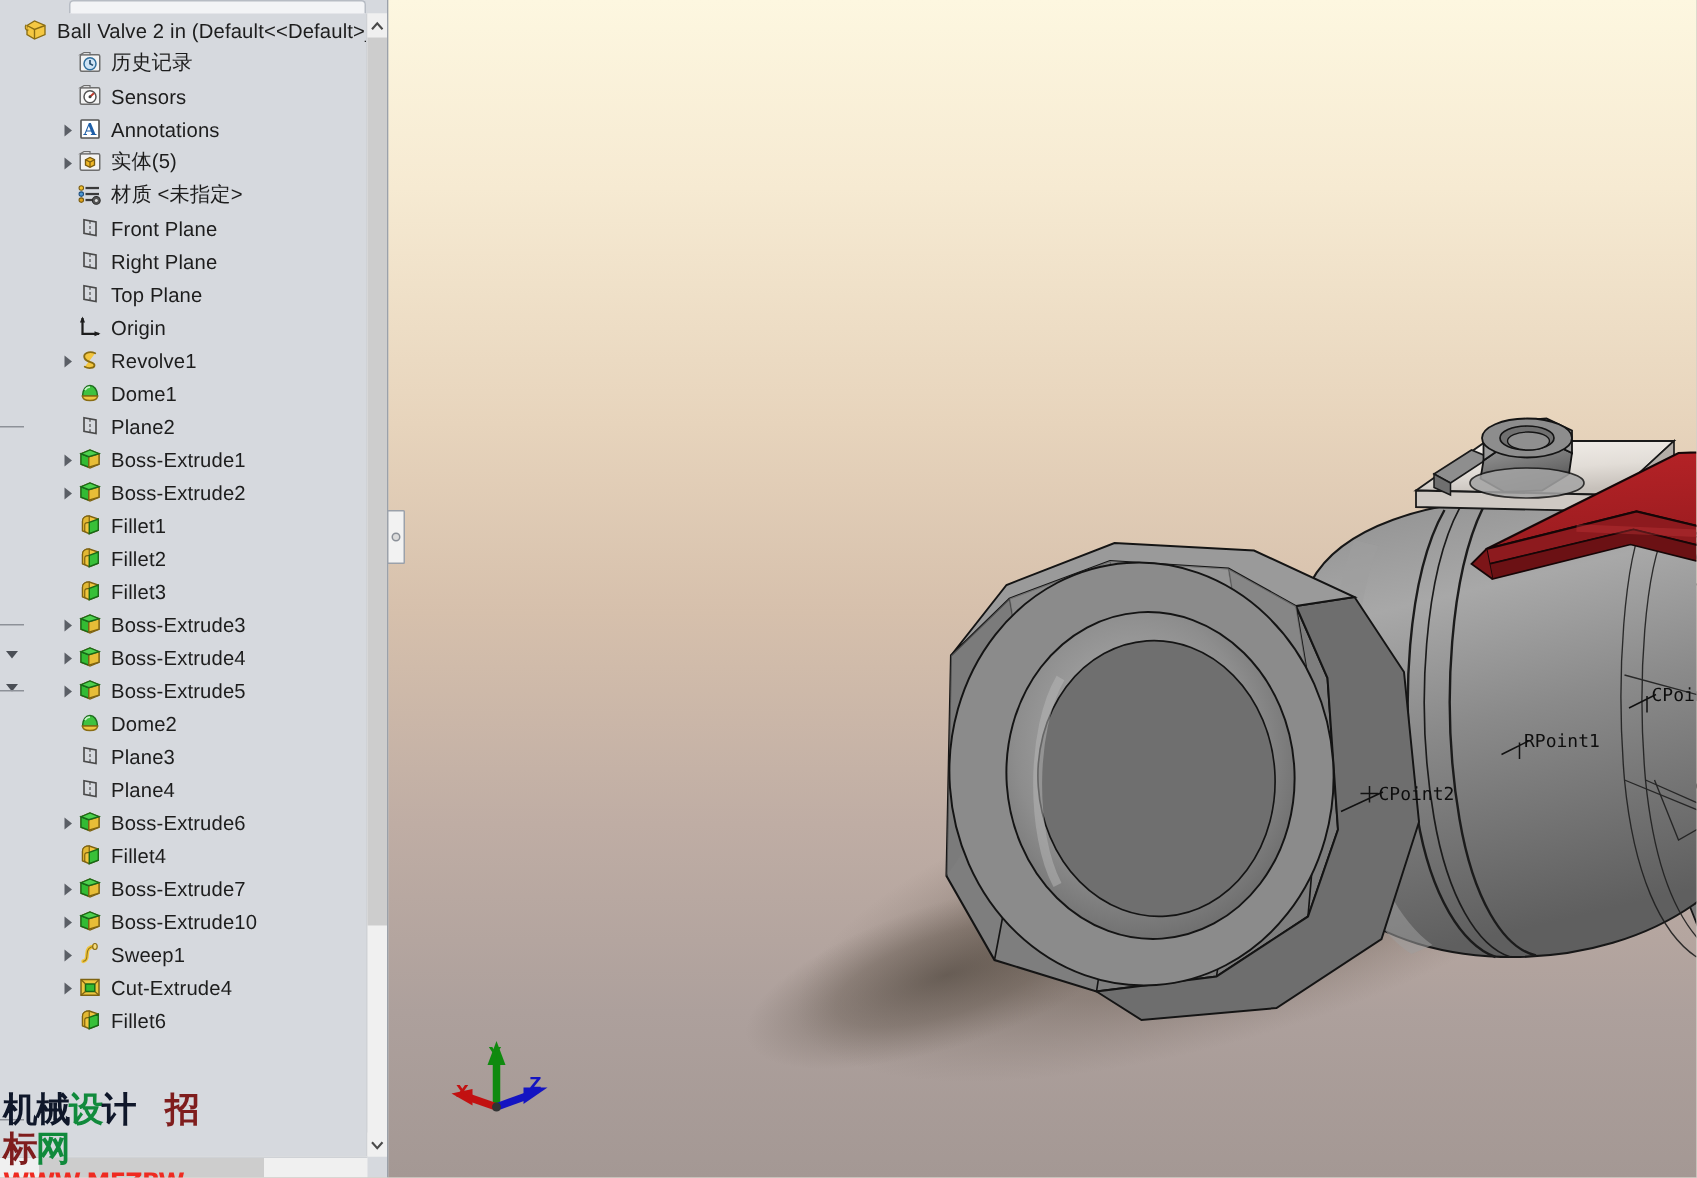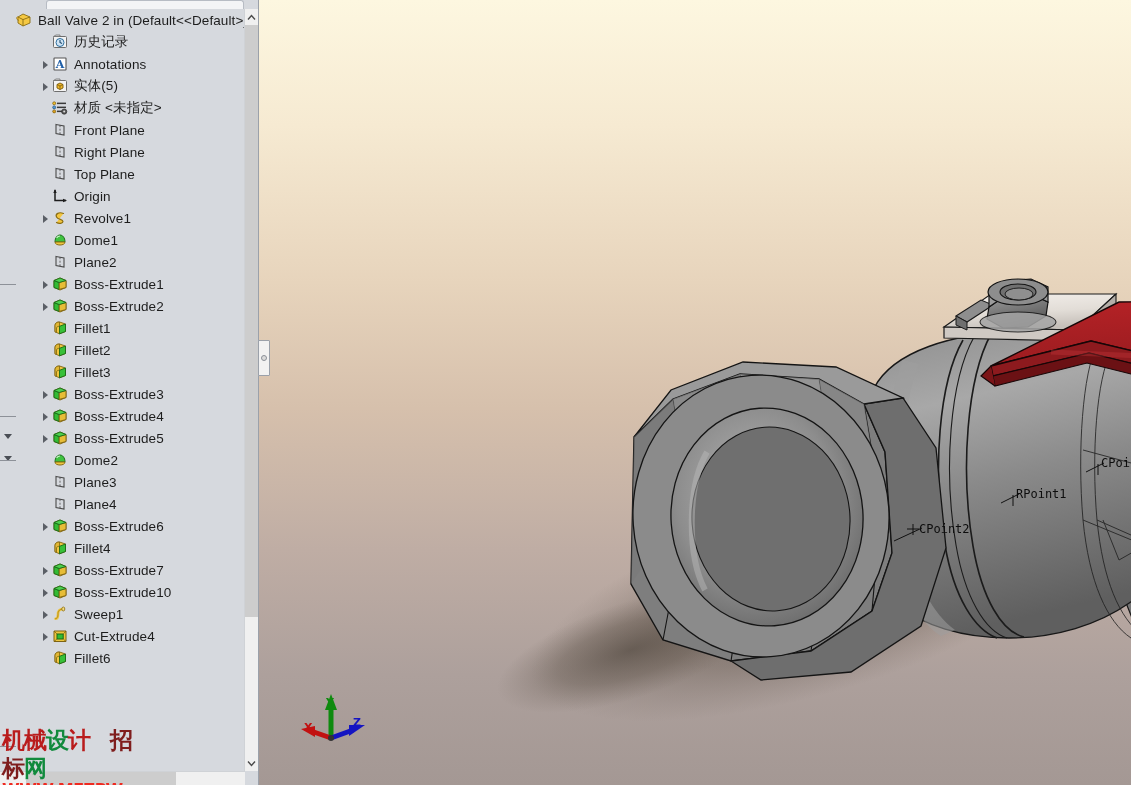--- a/index.html
+++ b/index.html
@@ -186,21 +186,21 @@
     letter-spacing: -1px;
   }
   .wm-bot {
     font-family: "DejaVu Sans", sans-serif;
     font-size: 16px;
     font-weight: bold;
     line-height: 18px;
     color: #ef2a20;
     letter-spacing: -0.5px;
   }
-  .wm-c1 { color: #b91c1c; font-family: Liberation Mono, monospace; }
+  .wm-c1 { color: #0f172a; }
   .wm-c2 { color: #7f1d1d; margin-left: 20px; }
   .wm-c3 { color: #118a3c; }
 </style>
 </head>
 <body>
 
 <div id="app">
 
   <div id="sidebar">
 
@@ -226,20 +226,33 @@
             <span class="arrow"></span>
             <span class="ico">
               <svg width="18" height="18" viewBox="0 0 18 18">
                 <rect x="2.5" y="3.5" width="13" height="11" rx="1" fill="#f3f3f3" stroke="#6e6e6e" stroke-width="1"></rect>
                 <path d="M2.5 3.5 L5 2 L9 2 L9 3.5 Z" fill="#dcdcdc" stroke="#6e6e6e" stroke-width="0.8"></path>
                 <circle cx="9" cy="9.5" r="4" fill="#cfe4f5" stroke="#2f6f9e" stroke-width="1"></circle>
                 <path d="M9 7 L9 9.5 L11 10.6" fill="none" stroke="#204a6b" stroke-width="1.1"></path>
               </svg>
             </span>
             <span class="lbl">历史记录</span>
+          </div>
+          <div class="row d1">
+            <span class="arrow"></span>
+            <span class="ico">
+              <svg width="18" height="18" viewBox="0 0 18 18">
+                <rect x="2.5" y="3.5" width="13" height="11" rx="1" fill="#f3f3f3" stroke="#6e6e6e" stroke-width="1"></rect>
+                <path d="M2.5 3.5 L5 2 L9 2 L9 3.5 Z" fill="#dcdcdc" stroke="#6e6e6e" stroke-width="0.8"></path>
+                <circle cx="9" cy="9.5" r="4" fill="#ffffff" stroke="#555" stroke-width="1"></circle>
+                <path d="M9 9.5 L11.6 7.2" stroke="#c0392b" stroke-width="1.3"></path>
+                <circle cx="9" cy="9.5" r="1" fill="#444"></circle>
+              </svg>
+            </span>
+            <span class="lbl">Sensors</span>
           </div>
           <div class="row d1">
             <span class="arrow has"></span>
             <span class="ico">
               <svg width="18" height="18" viewBox="0 0 18 18">
                 <rect x="3" y="3" width="12" height="12" rx="0.5" fill="#ffffff" stroke="#555" stroke-width="1.1"></rect>
                 <text x="9" y="13" font-family="DejaVu Serif, serif" font-size="11" font-weight="bold" fill="#1f5fa8" text-anchor="middle">A</text>
               </svg>
             </span>
             <span class="lbl">Annotations</span>

